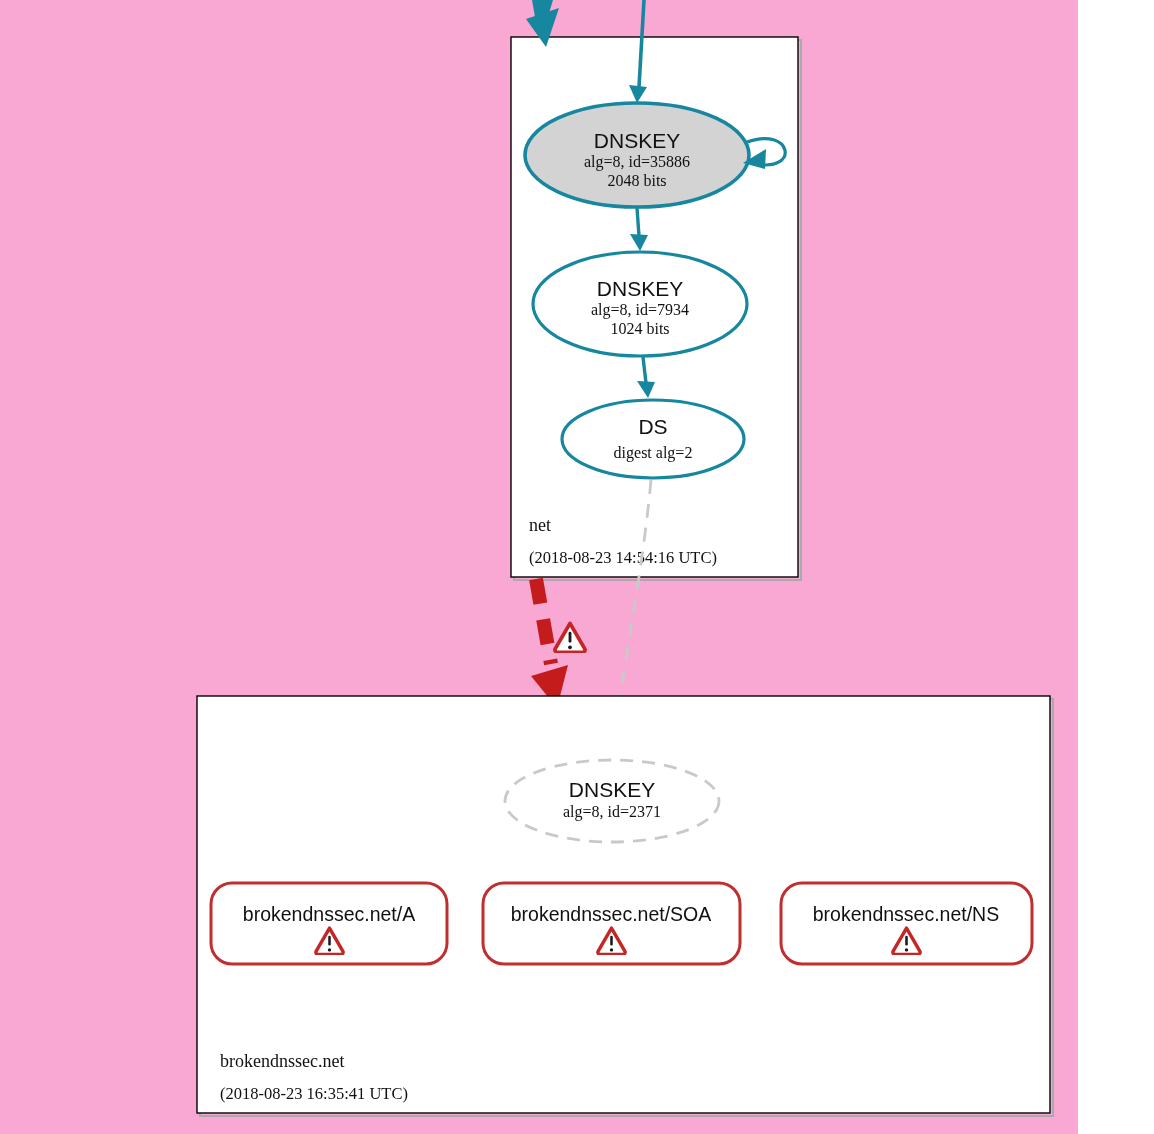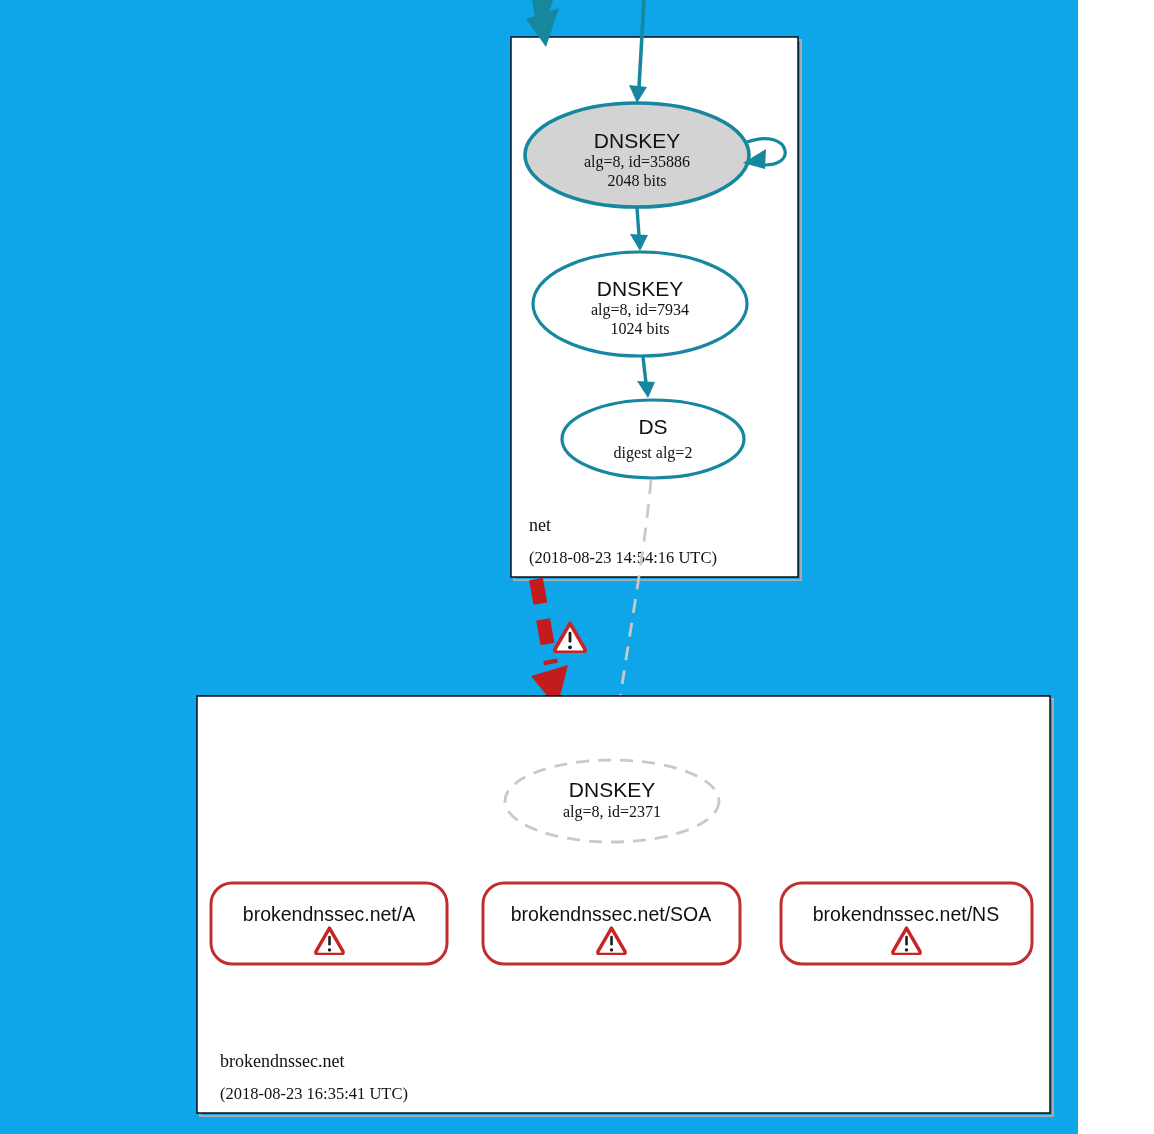--- a/index.html
+++ b/index.html
@@ -1,20 +1,20 @@
 <!DOCTYPE html>
 <html><head>
 <meta charset="utf-8">
 <style>
   html, body { margin: 0; padding: 0; background: #ffffff; }
   .stage {
     position: relative;
     width: 1078px;
     height: 1134px;
-    background: #0ea5e9;
+    background: #f9a8d4;
     font-family: "Liberation Sans", sans-serif;
   }
   svg { display: block; }
   text { user-select: none; }
   .node-title {
     font-family: "Liberation Sans", sans-serif;
     font-size: 21px;
     fill: #111111;
   }
   .node-detail {

